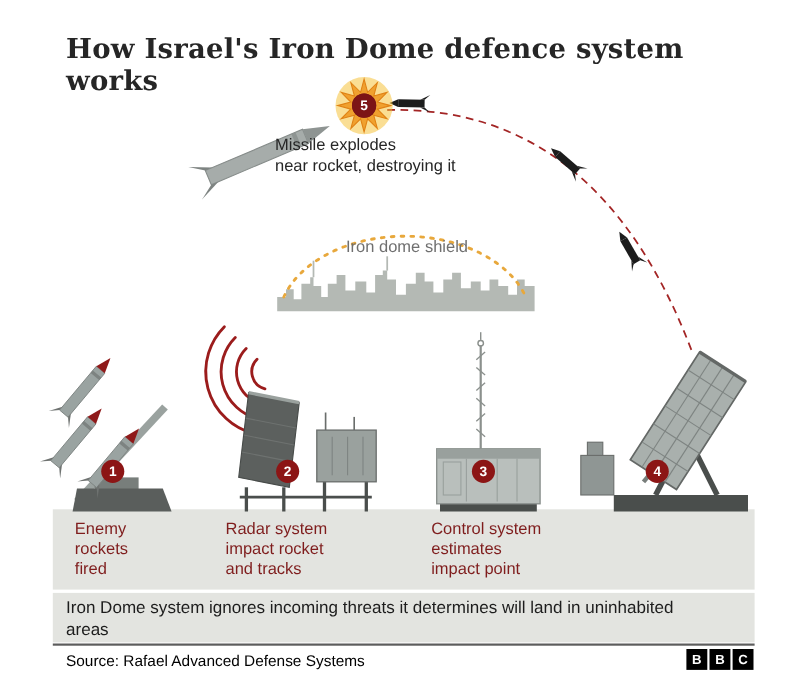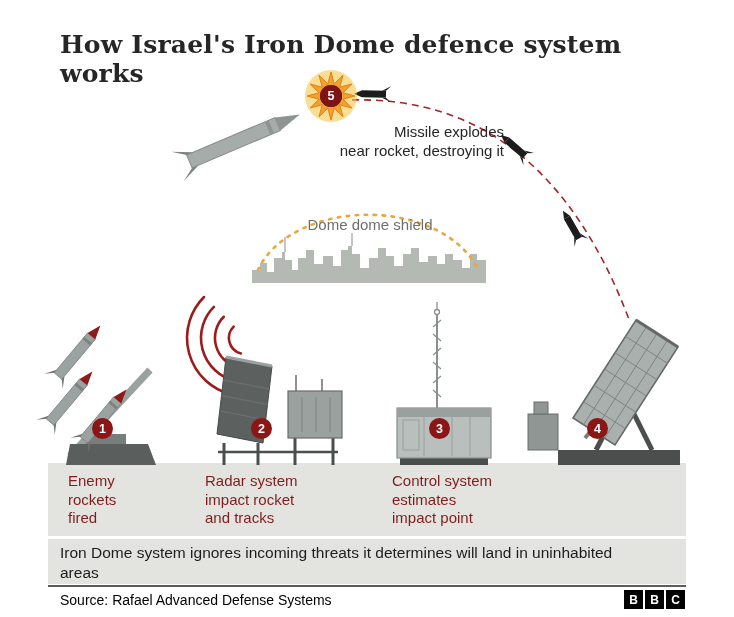--- a/index.html
+++ b/index.html
@@ -3,21 +3,21 @@
 <meta charset="utf-8">
 <style>
   html,body{margin:0;padding:0;background:#ffffff;}
   .canvas{position:relative;width:734px;height:617px;background:#ffffff;overflow:hidden;
           font-family:"Liberation Sans",sans-serif;color:#1d1d1d;margin-top:20px;}
   .art{position:absolute;left:0;top:0;}
   .page-title{position:absolute;left:60px;top:10px;width:650px;margin:0;
       font-family:"DejaVu Serif",serif;font-weight:bold;font-size:25px;color:#262626;letter-spacing:.2px;}
   .prelines{white-space:pre-line;}
   .caption{position:absolute;font-size:15px;line-height:1.25;color:#262626;}
-  .explosion-caption{left:264px;top:103px;width:240px;text-align:right;}
+  .explosion-caption{left:250px;top:103px;width:240px;text-align:left;}
   .shield-label{left:270px;top:196px;width:200px;text-align:center;color:#6f6f6f;}
   .step-label{top:452px;font-size:15px;line-height:1.24;color:#7f1d1d;}
   .label-1{left:68px;width:120px;}
   .label-2{left:205px;width:150px;}
   .label-3{left:392px;width:150px;}
   .label-4{left:558px;width:130px;}
   .footnote{position:absolute;left:60px;top:523px;width:580px;font-size:15.5px;line-height:1.3;color:#1d1d1d;}
   .badge{position:absolute;width:21px;height:21px;border-radius:50%;background:#8c1515;color:#fff;
          font-weight:bold;font-size:12.5px;display:flex;align-items:center;justify-content:center;}
   .badge-1{left:92px;top:398px;}
@@ -162,21 +162,21 @@
       <polygon fill="#f0a12f" stroke="#e08214" stroke-width="1" points="355,76 343.1,79.2 351.8,88 339.8,84.8 343,96.8 334.2,88.1 331,100 327.8,88.1 319,96.8 322.2,84.8 310.2,88 318.9,79.2 307,76 318.9,72.8 310.2,64 322.2,67.2 319,55.2 327.8,63.9 331,52 334.2,63.9 343,55.2 339.8,67.2 351.8,64 343.1,72.8"></polygon>
       <circle cx="331" cy="76" r="11" fill="#7c1416"></circle>
     </g>
   </svg>
 
   <h1 class="page-title">How Israel's Iron Dome defence system works</h1>
 
   <div class="caption explosion-caption prelines">Missile explodes
 near rocket, destroying it</div>
 
-  <div class="caption shield-label">Dome dome shield</div>
+  <div class="caption shield-label">Iron dome shield</div>
 
   <div class="badge badge-5">5</div>
   <div class="badge badge-1">1</div>
   <div class="badge badge-2">2</div>
   <div class="badge badge-3">3</div>
   <div class="badge badge-4">4</div>
 
   <div class="caption step-label label-1 prelines">Enemy
 rockets
 fired</div>

